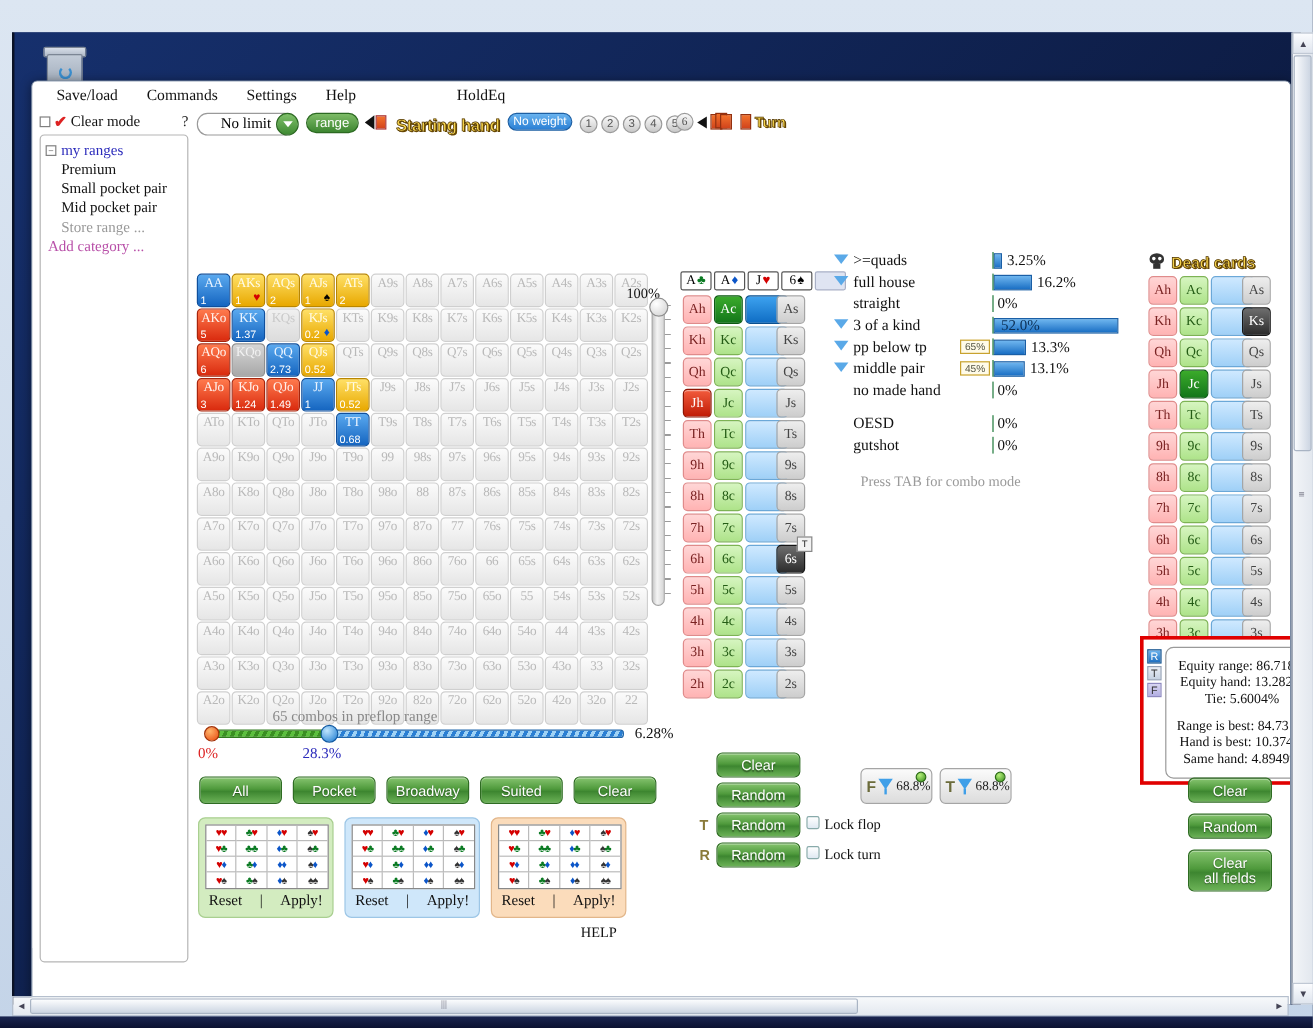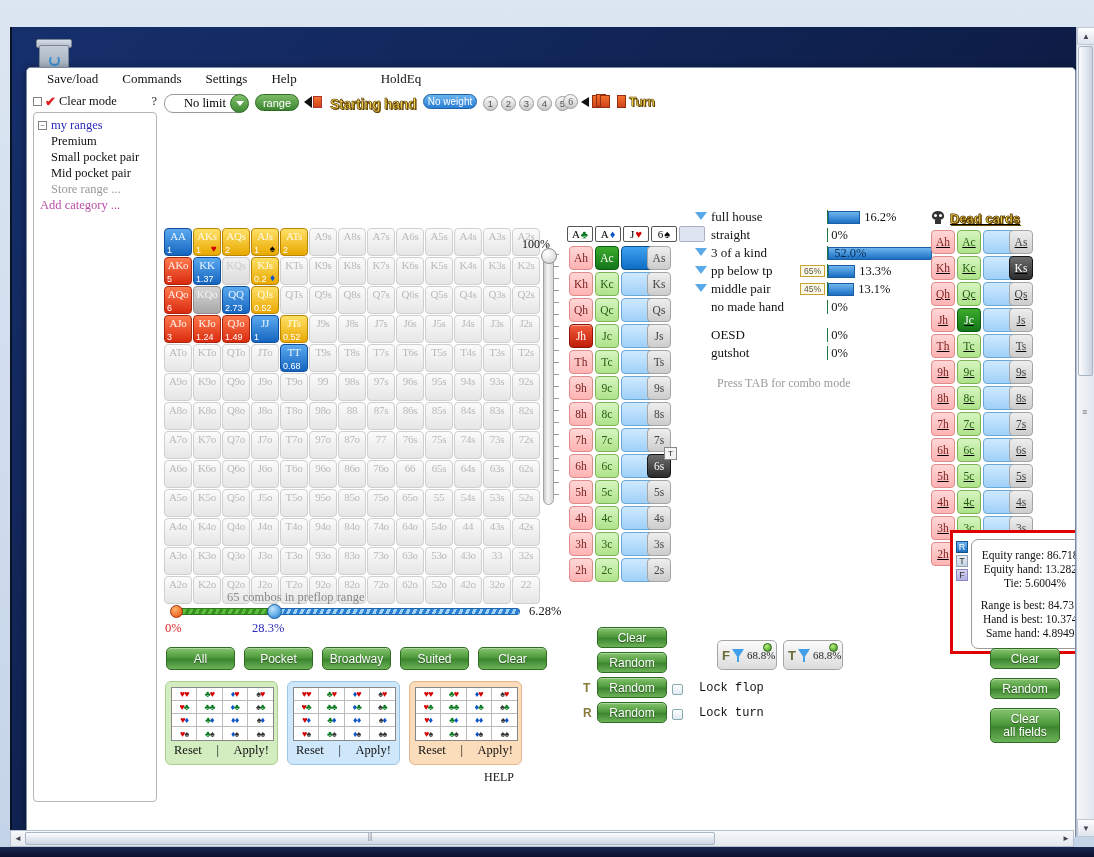--- a/index.html
+++ b/index.html
@@ -180,21 +180,21 @@
   .st-pctbox { width:26px; height:12px; border:1px solid #c8a22e; background:#fffbe8; font-size:8.5px; color:#554; text-align:center; line-height:11px; font-family:"Liberation Sans",sans-serif; margin-right:2px;}
   .st-pctbox.none { border:none; background:none; }
   .st-barwrap { position:relative; width:130px; height:14px; display:flex; align-items:center;}
   .st-axis { position:absolute; left:0; top:0; width:1px; height:14px; background:#1f7a3a;}
   .st-bar { height:13px; background:linear-gradient(180deg,#6fb6ef,#1a6fc4); border:1px solid #1a5fa6; }
   .st-val { margin-left:4px; font-size:12.5px; color:#111; white-space:nowrap;}
   .st-val.inbar { position:absolute; left:3px; color:#0b2f55; }
   #stats-tip { margin-top:14px; font-size:12px; color:#9a9a9a; padding-left:22px;}
 
   
-  #dead { position:absolute; left:904px; top:118px; width:112px;text-decoration:underline;}
+  #dead { position:absolute; left:930px; top:118px; width:112px;}
   #dead-head { display:flex;align-items:center;gap:5px;height:20px;}
   #dead-skull { width:14px;height:14px; position:relative;}
   #dead-skull .sk { position:absolute; left:1px; top:0; width:12px;height:9px;background:#333;border-radius:50% 50% 40% 40%;}
   #dead-skull .e1,#dead-skull .e2 { position:absolute; top:3px; width:3px;height:3px;background:#fff;border-radius:50%;}
   #dead-skull .e1{left:3px;} #dead-skull .e2{left:8px;}
   #dead-skull .jaw { position:absolute; left:4px; top:9px; width:6px; height:4px; background:#333;}
   #dead-title { font-family:"Liberation Sans",sans-serif;font-weight:bold;font-size:13px;color:#f5d24a;-webkit-text-stroke:0.6px #4a3000;text-shadow:1px 1px 0 #6b4a00;}
   #dead-grid { margin-top:2px; display:grid; grid-template-columns:repeat(4,24px); grid-auto-rows:24px; gap:2px;}
 
   
@@ -227,21 +227,21 @@
   .smat div:nth-child(4n) { border-right:none;}
   .smat div:nth-last-child(-n+4) { border-bottom:none;}
   .suit-actions { display:flex; justify-content:space-between; align-items:center; font-size:12.5px; color:#111; padding:2px 3px 0 3px;}
   #help-lbl { position:absolute; left:457px; top:680px; font-size:12px; color:#111;}
 
   
   #midcol { position:absolute; left:570px; top:537px; display:flex; flex-direction:column; gap:4px;}
   #midcol .gbtn { width:70px; height:21px;}
   .midrow { display:flex; align-items:center; gap:5px;}
   .midrow .pfx { position:absolute; font-family:"Liberation Sans",sans-serif; font-size:12px; color:#8a7a3a; font-weight:bold; margin-left:-14px;}
-  .lockbox { display:flex; align-items:flex-end; gap:16px; font-size:12px; color:#111;font-family:Liberation Mono, monospace;}
+  .lockbox { display:flex; align-items:flex-start; gap:4px; font-size:12px; color:#111;}
   .lockbox .b { width:11px;height:11px;border:1px solid #8aa; background:linear-gradient(180deg,#fff,#dfe9f2); border-radius:2px;}
 
   
   #eqbadges { position:absolute; left:690px; top:550px; display:flex; gap:6px;}
   .eqbadge { width:60px; height:30px; border-radius:5px; background:linear-gradient(180deg,#fbfbfb,#dcdcdc); border:1px solid #a5a5a5; position:relative; display:flex; align-items:center; padding-left:4px; gap:2px;}
   .eqbadge .L { font-family:"Liberation Sans",sans-serif; font-size:13px; color:#6b6b3a; font-weight:bold;}
   .eqbadge .fn { width:12px;height:14px; position:relative;}
   .eqbadge .fn i { position:absolute; left:0; top:1px; border-left:6px solid transparent;border-right:6px solid transparent;border-top:9px solid #3f9fe8;}
   .eqbadge .fn b { position:absolute; left:5px; top:9px; width:2px;height:5px;background:#3f9fe8; display:block;}
   .eqbadge .pc2 { font-size:11px; color:#222; margin-left:1px;}
@@ -971,20 +971,32 @@
             <div class="pc d">3d</div>
             <div class="pc s">3s</div>
             <div class="pc h">2h</div>
             <div class="pc c">2c</div>
             <div class="pc d">2d</div>
             <div class="pc s">2s</div>
           </div>
 
         <div id="stats">
           <div id="stats-rows">
+              <div class="st-row">
+                <span class="st-funnel">
+                  <i></i>
+                </span>
+                <span class="st-name">&gt;=quads</span>
+                <span class="st-pctbox none"></span>
+                <span class="st-barwrap">
+                  <span class="st-axis"></span>
+                  <span class="st-bar" style="width: 7px; margin-left: 1px;"></span>
+                  <span class="st-val">3.25%</span>
+                </span>
+              </div>
               <div class="st-row">
                 <span class="st-funnel">
                   <i></i>
                 </span>
                 <span class="st-name">full house</span>
                 <span class="st-pctbox none"></span>
                 <span class="st-barwrap">
                   <span class="st-axis"></span>
                   <span class="st-bar" style="width: 32px; margin-left: 1px;"></span>
                   <span class="st-val">16.2%</span>

